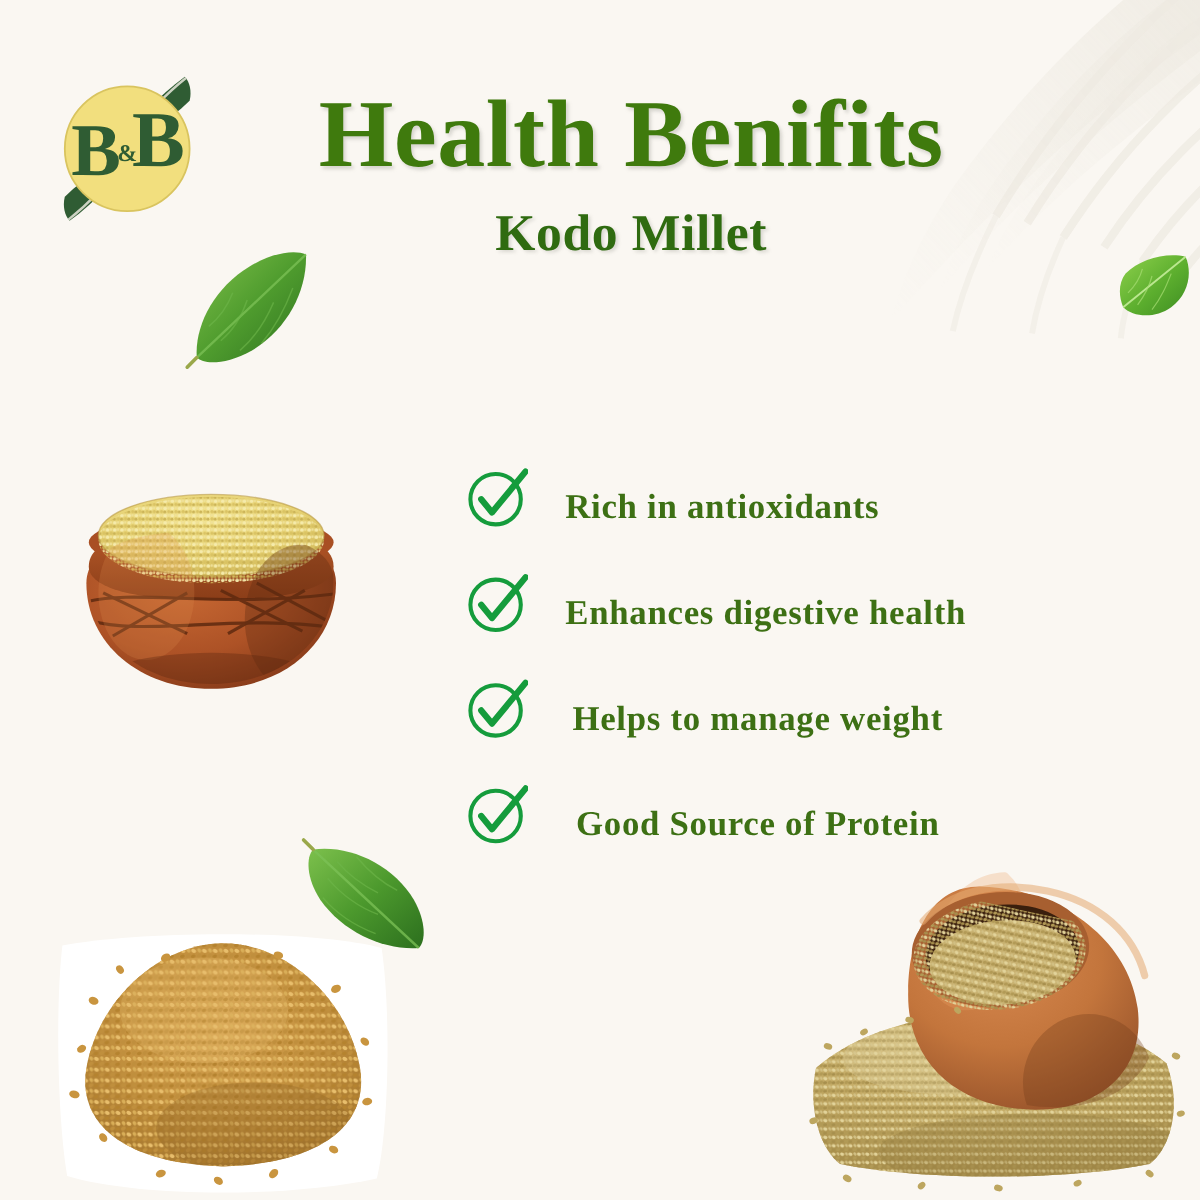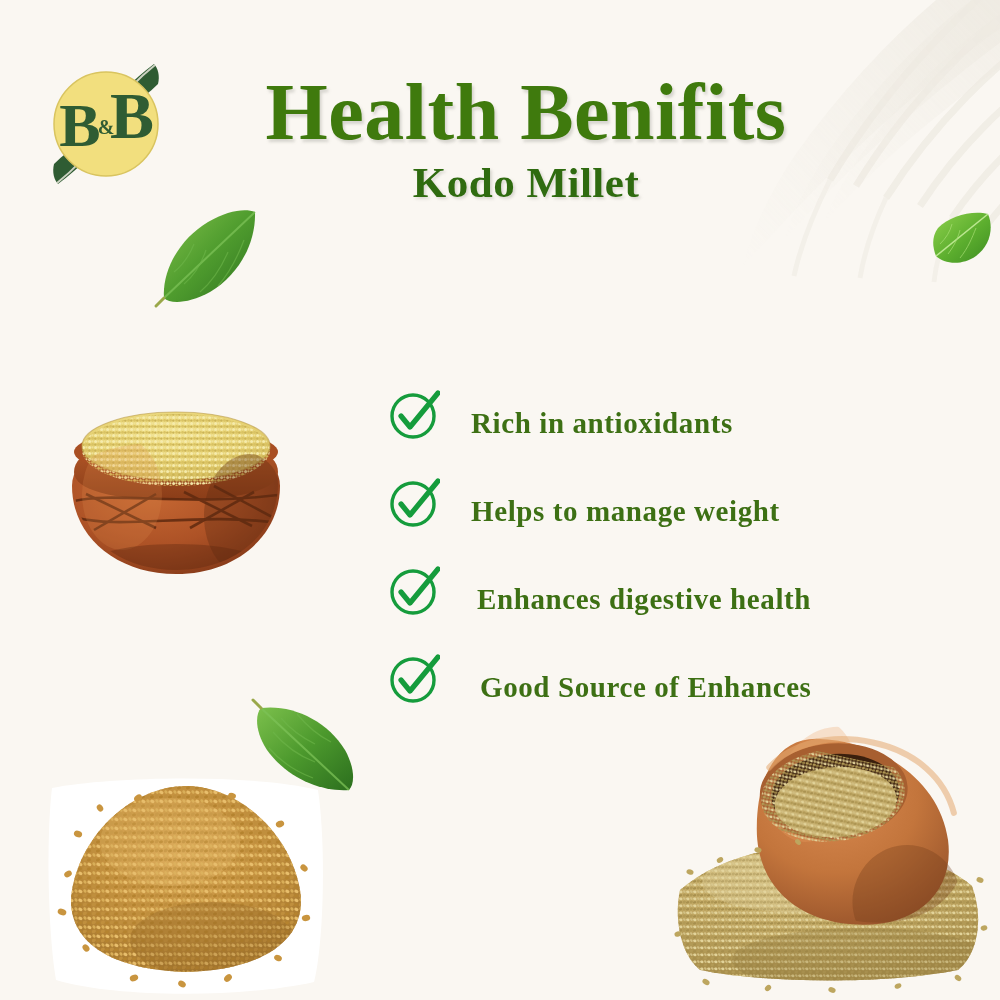--- a/index.html
+++ b/index.html
@@ -33,21 +33,21 @@
   }
   .main-title {
     font-size:80px;
     line-height:1.02;
     font-weight:700;
     color:#3f7a0d;
     letter-spacing:0.5px;
     text-shadow:2px 3px 3px rgba(150,150,140,.35);
   }
   .sub-title {
-    margin-top:4px;
+    margin-top:16px;
     font-size:43px;
     font-weight:700;
     color:#2f6b10;
     letter-spacing:0.5px;
     text-shadow:2px 2px 3px rgba(150,150,140,.32);
   }
 
   
   .benefits {
     position:absolute; left:388px; top:352px;
@@ -137,37 +137,37 @@
       <path d="M13 28 L22 39 L50 5" fill="none" stroke="#159c3c" stroke-width="5.2" stroke-linecap="round" stroke-linejoin="round"></path>
     </svg>
     <span class="benefit-text">Rich in antioxidants</span>
   </div>
 
   <div class="benefit-row">
     <svg class="check-icon" viewBox="0 0 52 52">
       <circle cx="25" cy="28" r="21" fill="none" stroke="#159c3c" stroke-width="3.4"></circle>
       <path d="M13 28 L22 39 L50 5" fill="none" stroke="#159c3c" stroke-width="5.2" stroke-linecap="round" stroke-linejoin="round"></path>
     </svg>
-    <span class="benefit-text">Helps to manage weight</span>
+    <span class="benefit-text">Enhances digestive health</span>
   </div>
 
   <div class="benefit-row">
     <svg class="check-icon" viewBox="0 0 52 52">
       <circle cx="25" cy="28" r="21" fill="none" stroke="#159c3c" stroke-width="3.4"></circle>
       <path d="M13 28 L22 39 L50 5" fill="none" stroke="#159c3c" stroke-width="5.2" stroke-linecap="round" stroke-linejoin="round"></path>
     </svg>
-    <span class="benefit-text">Enhances digestive health</span>
+    <span class="benefit-text">Helps to manage weight</span>
   </div>
 
   <div class="benefit-row">
     <svg class="check-icon" viewBox="0 0 52 52">
       <circle cx="25" cy="28" r="21" fill="none" stroke="#159c3c" stroke-width="3.4"></circle>
       <path d="M13 28 L22 39 L50 5" fill="none" stroke="#159c3c" stroke-width="5.2" stroke-linecap="round" stroke-linejoin="round"></path>
     </svg>
-    <span class="benefit-text">Good Source of Enhances</span>
+    <span class="benefit-text">Good Source of Protein</span>
   </div>
 
 </div>
 
 <svg class="pot-millet" viewBox="0 0 224 182">
   <defs>
     <radialGradient id="potBody" cx="38%" cy="35%" r="78%">
       <stop offset="0%" stop-color="#c96a34"></stop>
       <stop offset="55%" stop-color="#ad5226"></stop>
       <stop offset="100%" stop-color="#7d3516"></stop>

